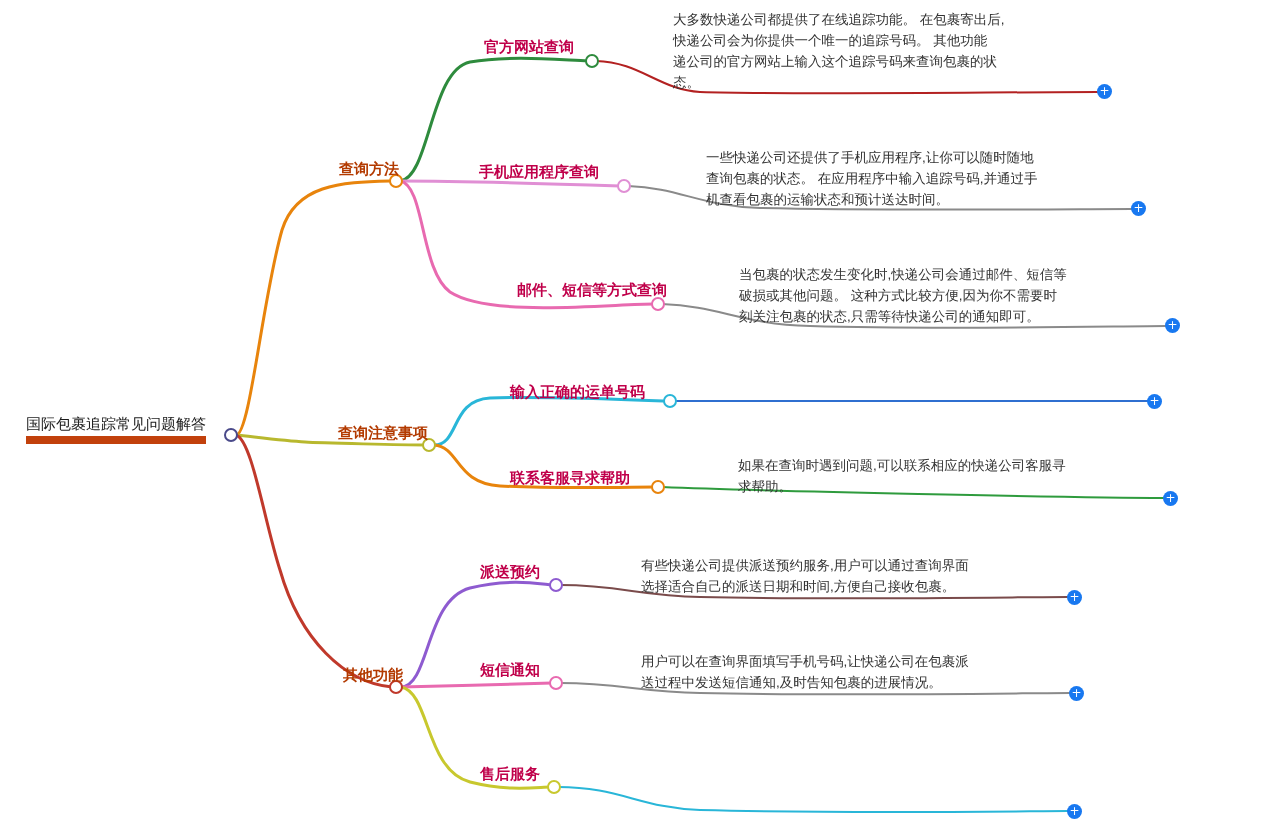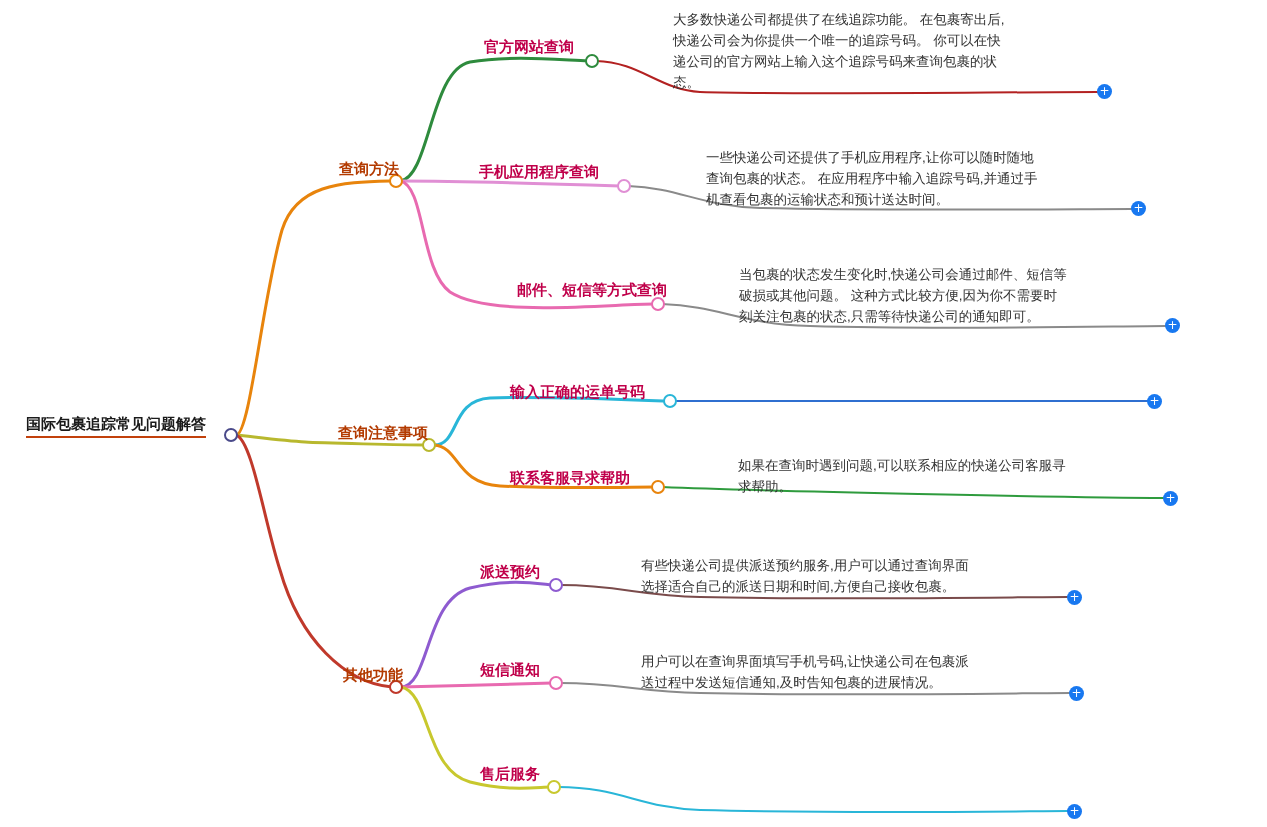--- a/index.html
+++ b/index.html
@@ -24,23 +24,23 @@
     width: 1267px;
     height: 827px;
   }
   .node {
     position: absolute;
     white-space: pre;
     line-height: 1.25;
   }
   .root-node {
     font-size: 15px;
-    font-weight: bold;
+    font-weight: normal;
     color: #1a1a1a;
-    border-bottom: 2px solid #c2410c;
+    border-bottom: 8px solid #c2410c;
     padding-bottom: 2px;
   }
   .branch-node {
     font-size: 15px;
     font-weight: bold;
     color: #b33a00;
     margin-left: 21px;
   }
   .leaf-node {
     font-size: 15px;
@@ -116,21 +116,21 @@
     <circle cx="556" cy="683" r="6" fill="#ffffff" stroke="#e86ab0" stroke-width="2"></circle>
     <circle cx="554" cy="787" r="6" fill="#ffffff" stroke="#c8c82e" stroke-width="2"></circle>
   </svg>
 
   <div class="node root-node" style="left:26px; top:415px;">国际包裹追踪常见问题解答</div>
 
   <div class="node branch-node" style="left:318px; top:160px;">查询方法</div>
 
   <div class="node leaf-node" style="left: 484px; top: 38px; color: rgb(192, 0, 74);">官方网站查询</div>
   <div class="node detail-node" style="left:673px; top:10px; width:420px;">大多数快递公司都提供了在线追踪功能。 在包裹寄出后,
-快递公司会为你提供一个唯一的追踪号码。 你可以在快
+快递公司会为你提供一个唯一的追踪号码。 其他功能
 递公司的官方网站上输入这个追踪号码来查询包裹的状
 态。</div>
   <div class="plus-btn" style="left:1097px; top:84px;">+</div>
 
   <div class="node leaf-node" style="left: 479px; top: 163px; color: rgb(192, 0, 74);">手机应用程序查询</div>
   <div class="node detail-node" style="left:706px; top:148px; width:470px;">一些快递公司还提供了手机应用程序,让你可以随时随地
 查询包裹的状态。 在应用程序中输入追踪号码,并通过手
 机查看包裹的运输状态和预计送达时间。</div>
   <div class="plus-btn" style="left:1131px; top:201px;">+</div>
 

